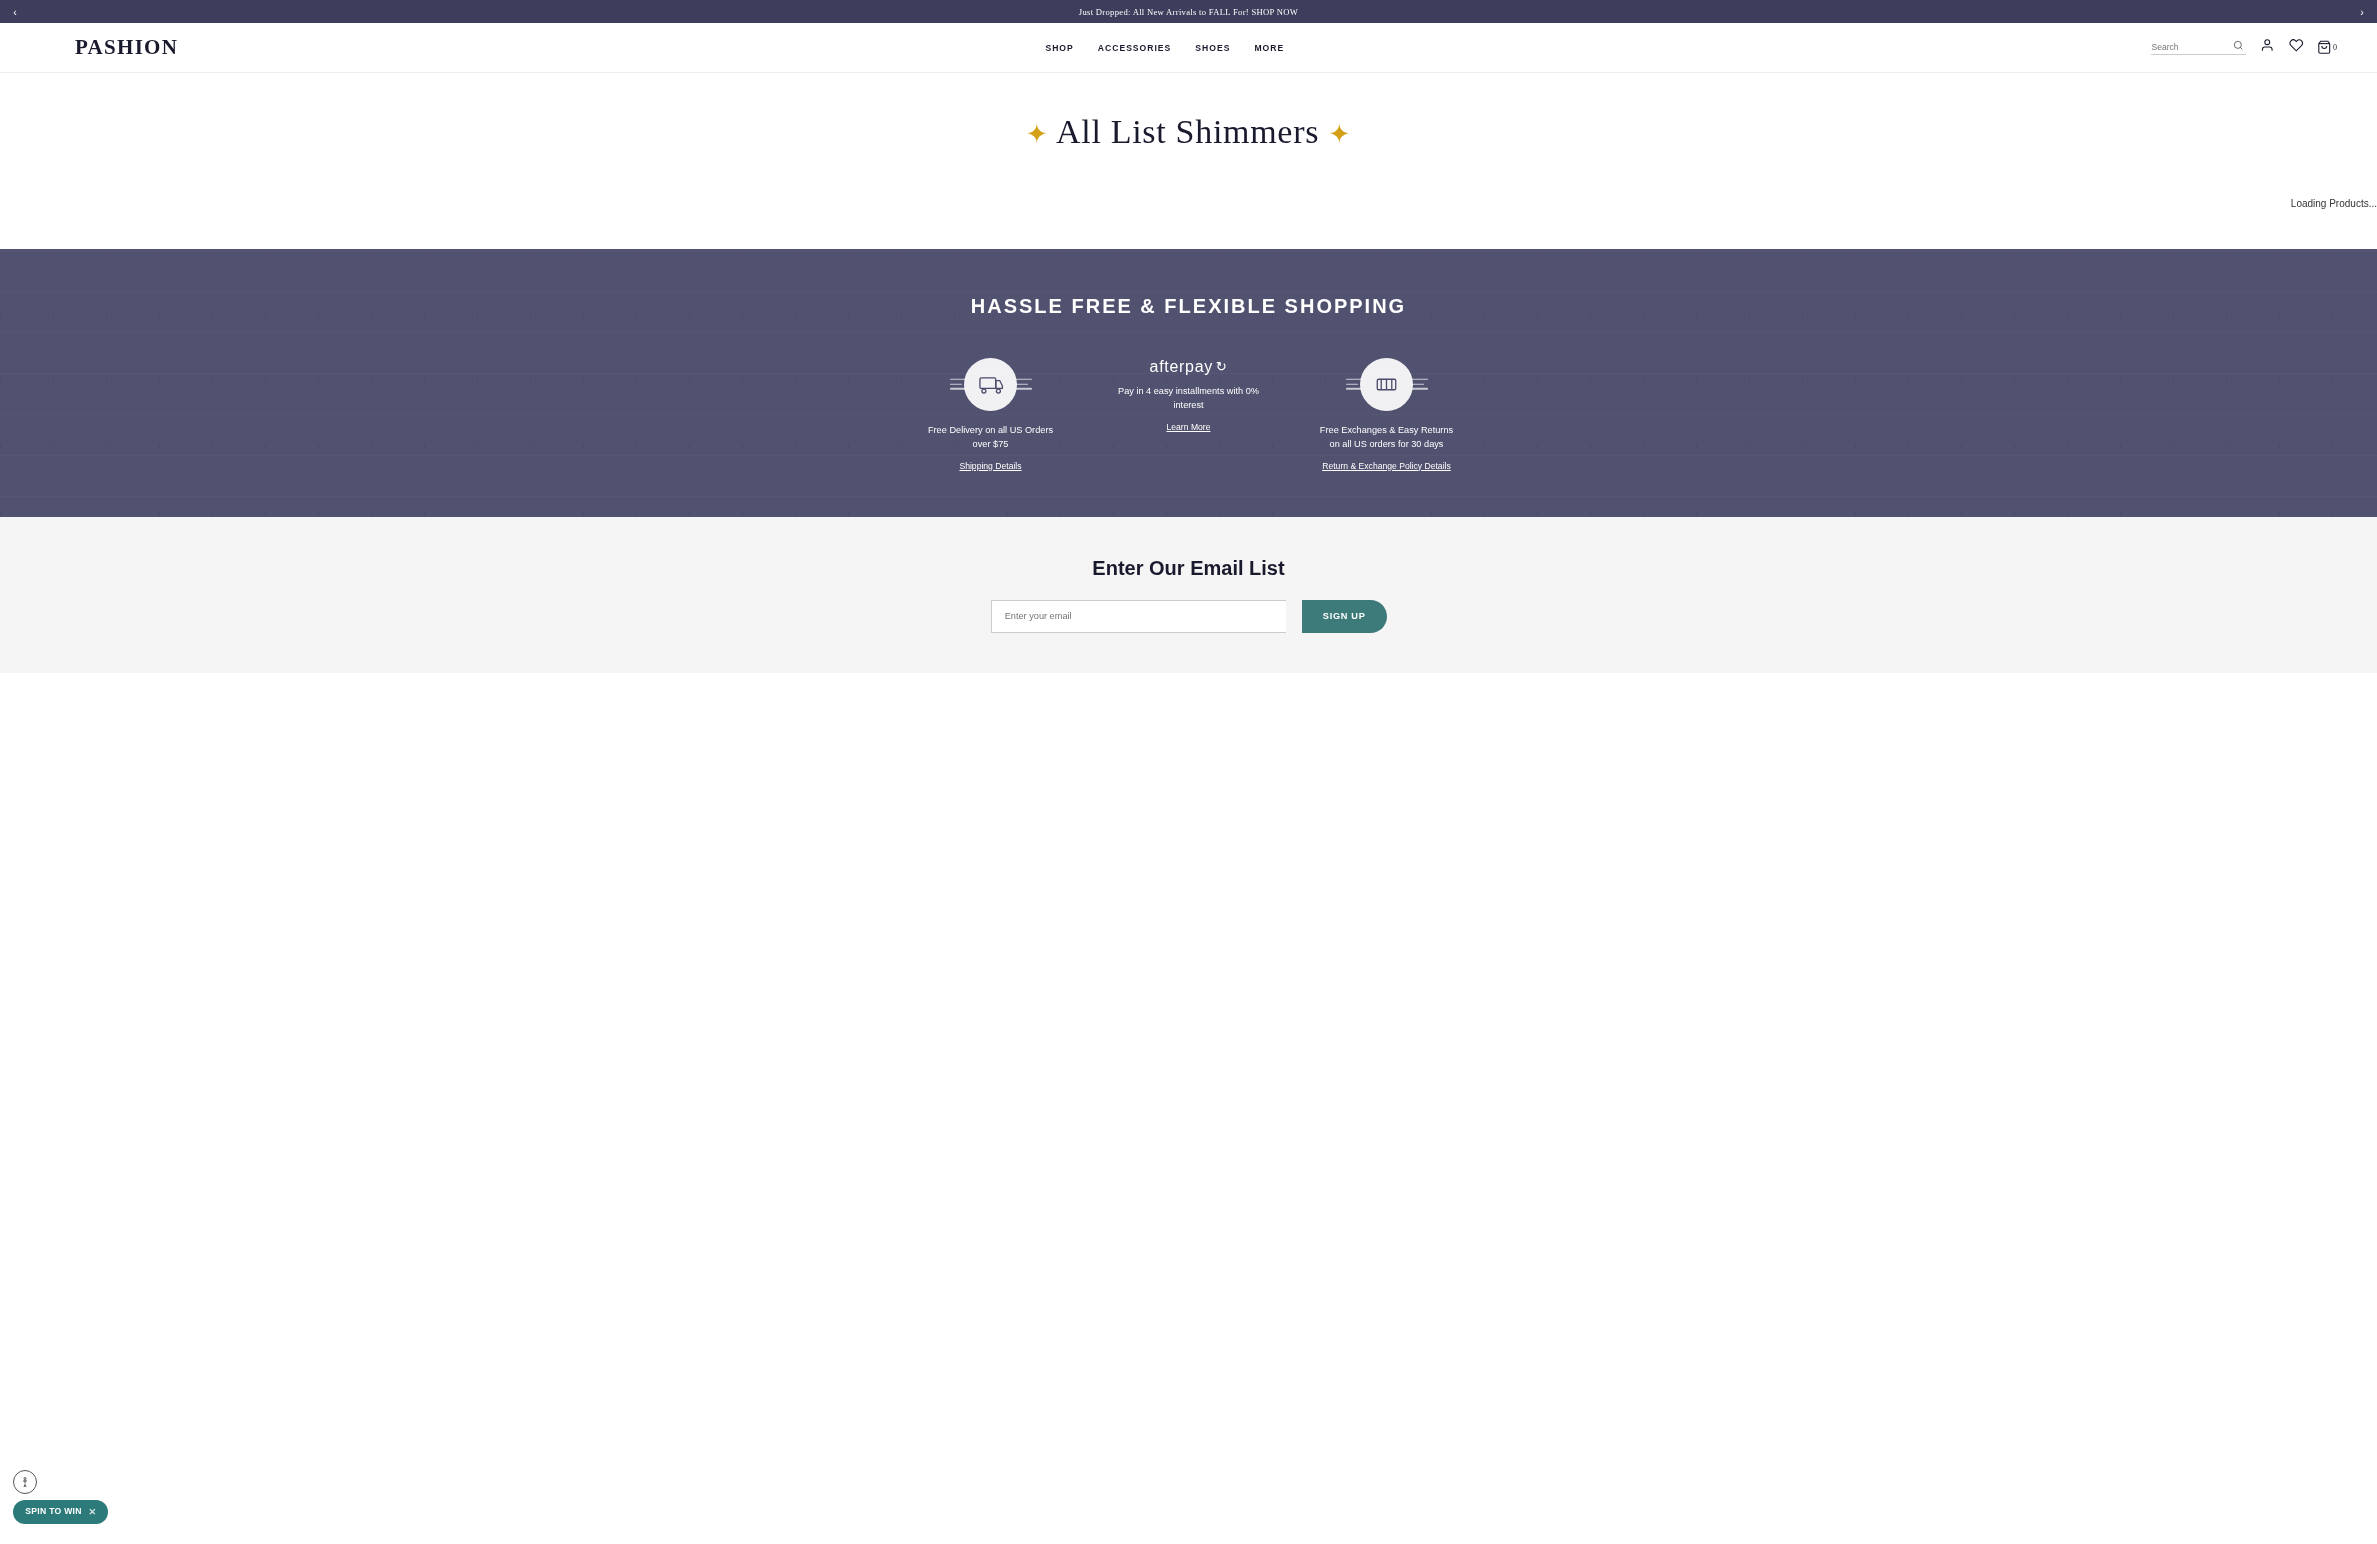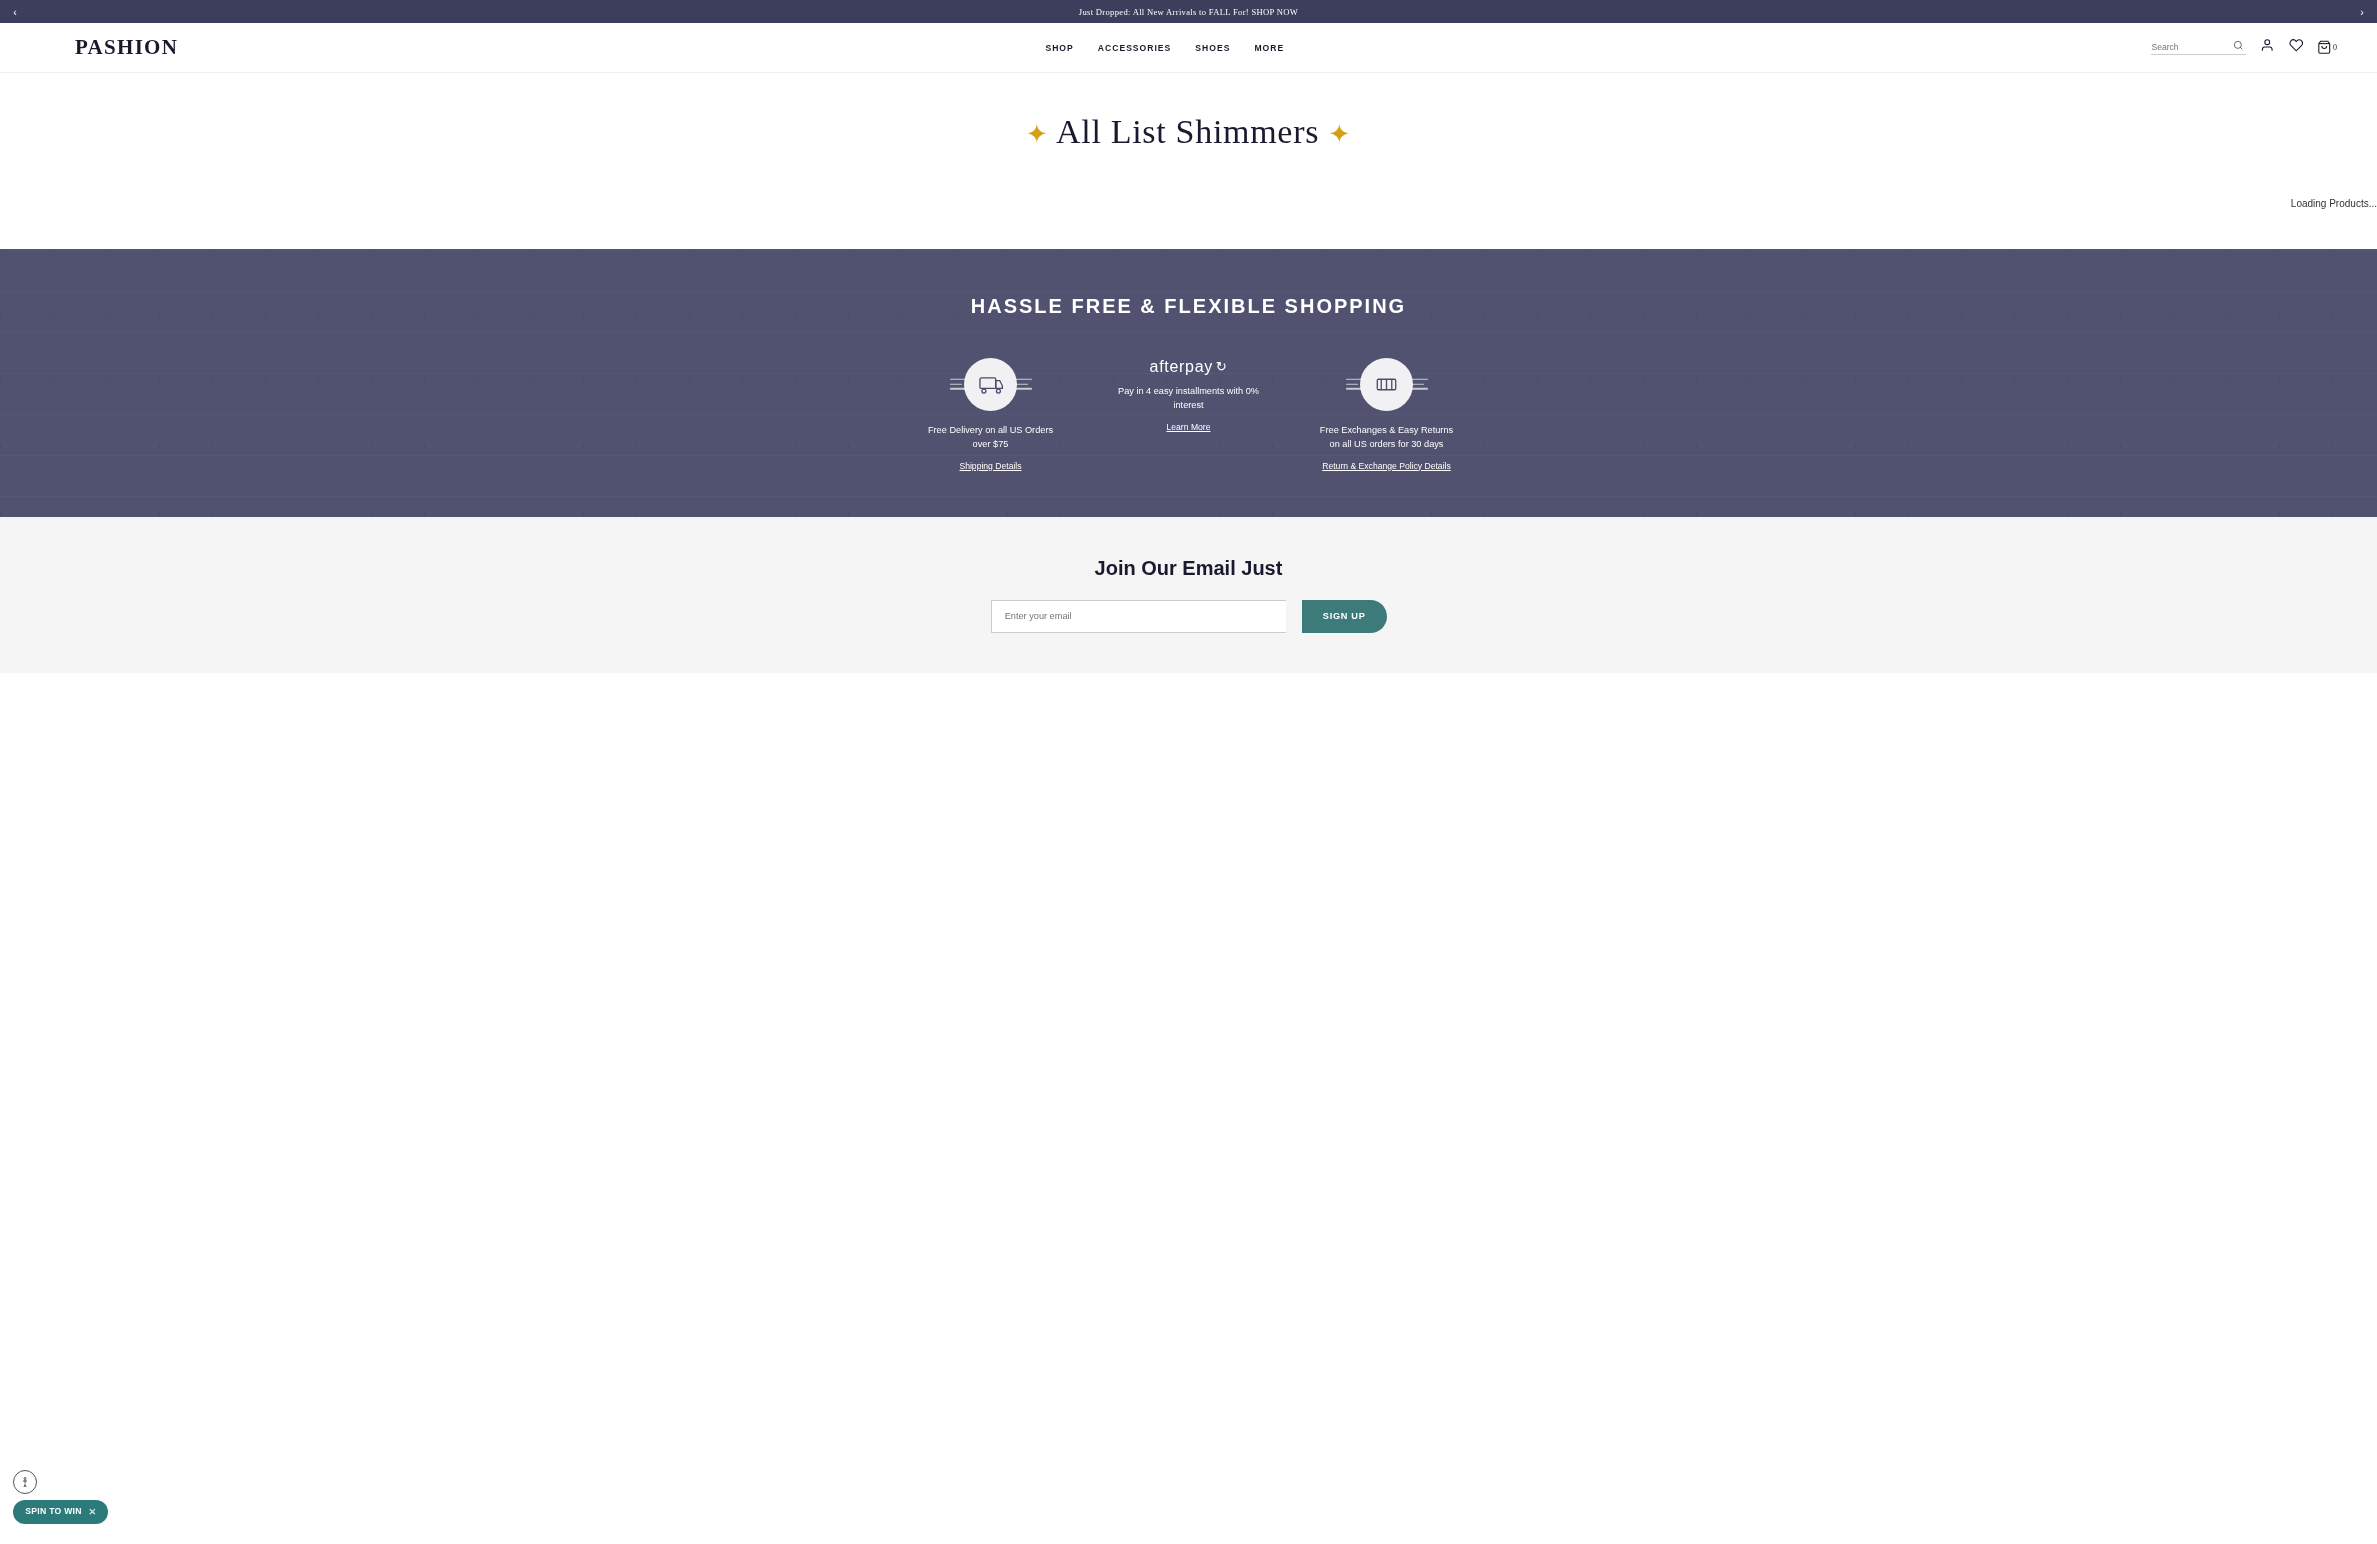--- a/index.html
+++ b/index.html
@@ -446,21 +446,21 @@
         </div>
       </div>
       <p class="feature-text">Free Exchanges &amp; Easy Returns on all US orders for 30 days</p>
       <a class="feature-link" href="#">Return &amp; Exchange Policy Details</a>
     </div>
 
   </div>
 </section>
 
 <section class="email-section">
-  <h2 class="email-title">Join Our Email Just</h2>
+  <h2 class="email-title">Enter Our Email List</h2>
   <div class="email-form">
     <input class="email-input" type="email" placeholder="Enter your email" style="">
     <button class="signup-btn">SIGN UP</button>
   </div>
 </section>
 
 <div class="accessibility-icon">
   <svg width="12" height="12" viewBox="0 0 24 24" fill="none" stroke="#555" stroke-width="2">
     <circle cx="12" cy="5" r="2"></circle>
     <path d="M12 7v8M8 10h8M10 22l2-5 2 5"></path>

